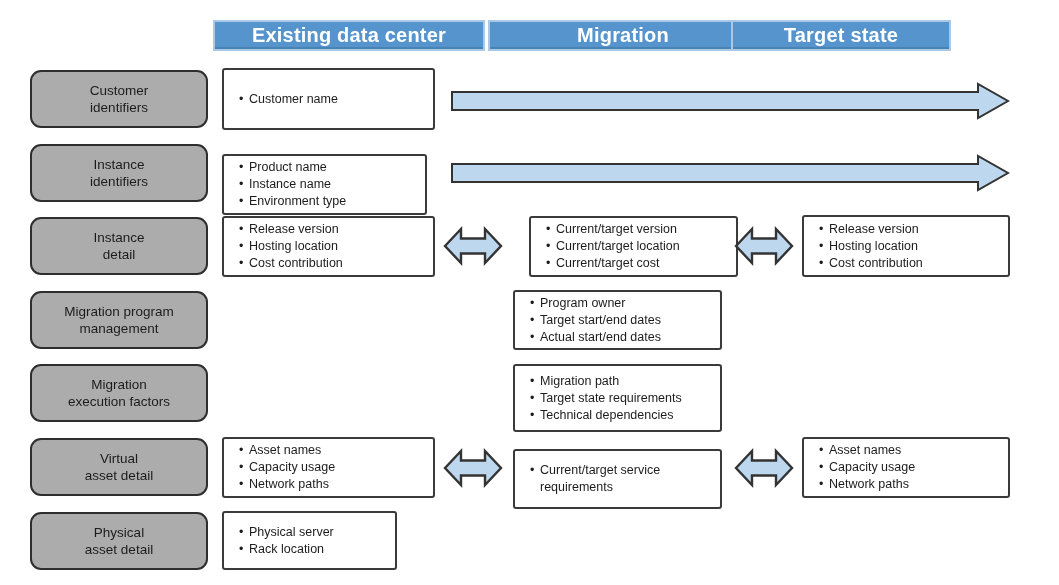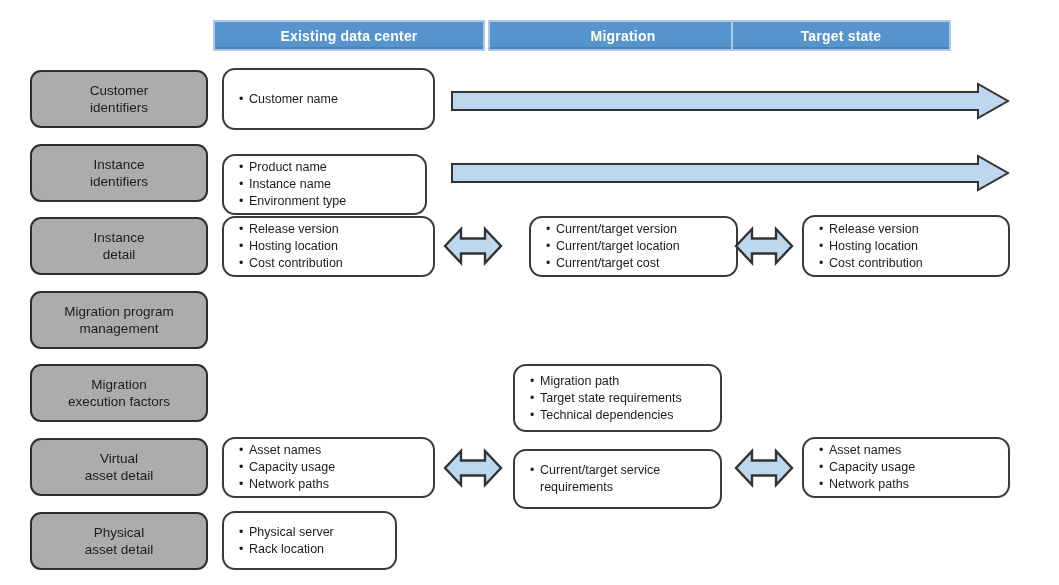--- a/index.html
+++ b/index.html
@@ -19,39 +19,39 @@
     position:relative;
     width:1059px; height:585px;
     background:#ffffff;
     overflow:hidden;
   }
   .hdr {
     position:absolute; top:20px; height:31px;
     background:var(--header_blue);
     border:2px solid var(--header_border);
     color:#ffffff;
-    font-weight:bold; font-size:14px; letter-spacing:0.2px;
+    font-weight:bold; font-size:20px; letter-spacing:0.2px;
     display:flex; align-items:center; justify-content:center;
     box-shadow: inset 0 -2px 0 rgba(0,0,0,0.12);
   }
   .cat {
     position:absolute; left:30px; width:178px; height:58px;
     background:var(--category_fill);
     border:2.5px solid var(--category_border);
     border-radius:11px;
     display:flex; flex-direction:column; align-items:center; justify-content:center;
     color:var(--text_dark);
     font-weight:normal; font-size:13.5px; line-height:17px;
     text-align:center;
   }
   .card {
     position:absolute;
     background:#ffffff;
     border:2px solid var(--card_border);
-    border-radius:13px;
+    border-radius:3px;
     display:flex; flex-direction:column; justify-content:center;
     padding:4px 8px 4px 15px;
     color:var(--text_dark);
     font-size:12.5px; line-height:17px;
   }
   .bullet { position:relative; padding-left:10px; }
   .bullet::before { content:"•"; position:absolute; left:0; top:0; }
   .arrow { position:absolute; }
   .arrow-poly { fill:var(--arrow_fill); stroke:var(--arrow_border); stroke-linejoin:miter; }
   .long-poly   { stroke-width:2; }
@@ -116,20 +116,25 @@
   <div class="card" style="left:222px;top:511px;width:175px;height:59px">
       <div class="bullet">Physical server</div>
       <div class="bullet">Rack location</div>
     </div>
 
   <div class="card" style="left:529px;top:216px;width:209px;height:61px">
       <div class="bullet">Current/target version</div>
       <div class="bullet">Current/target location</div>
       <div class="bullet">Current/target cost</div>
     </div>
+  <div class="card" style="left:513px;top:290px;width:209px;height:60px">
+      <div class="bullet">Program owner</div>
+      <div class="bullet">Target start/end dates</div>
+      <div class="bullet">Actual start/end dates</div>
+    </div>
   <div class="card" style="left:513px;top:364px;width:209px;height:68px">
       <div class="bullet">Migration path</div>
       <div class="bullet">Target state requirements</div>
       <div class="bullet">Technical dependencies</div>
     </div>
   <div class="card" style="left:513px;top:449px;width:209px;height:60px">
       <div class="bullet">Current/target service requirements</div>
     </div>
 
   <div class="card" style="left:802px;top:215px;width:208px;height:62px">

